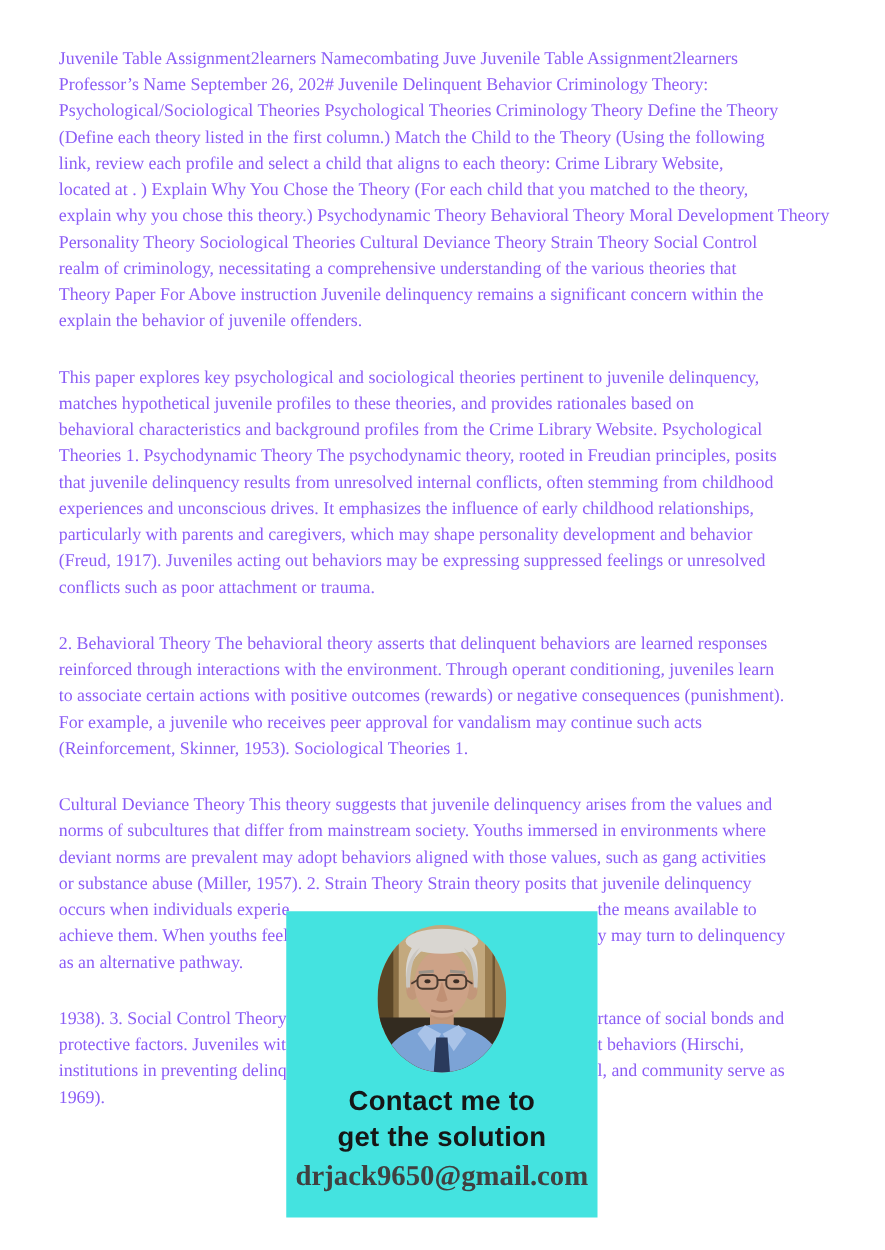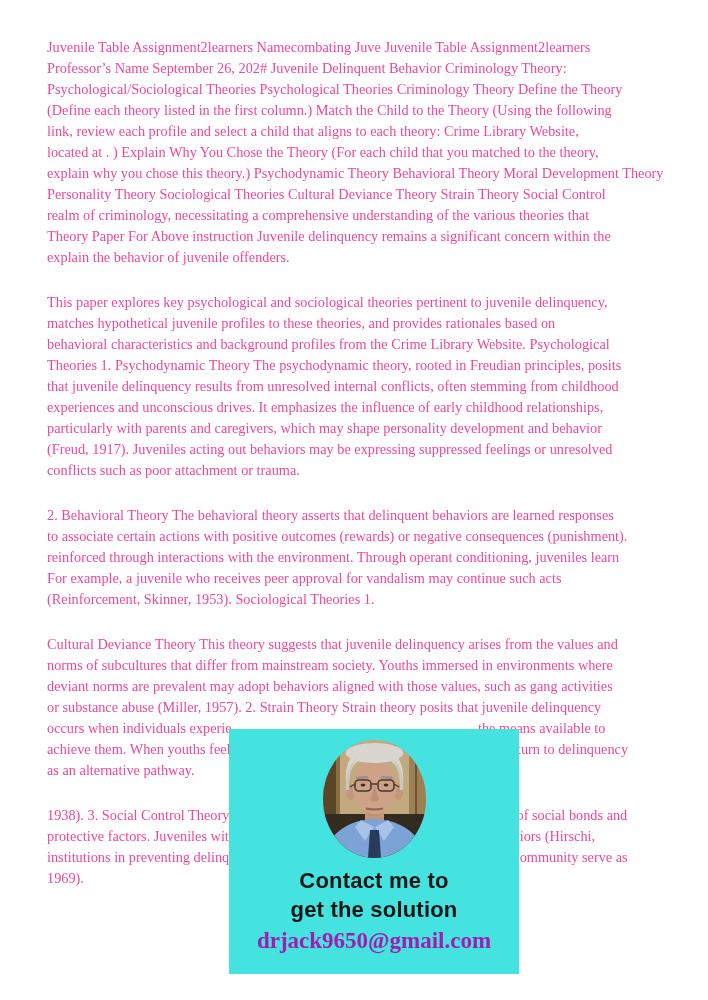--- a/index.html
+++ b/index.html
@@ -11,21 +11,21 @@
     overflow:hidden;
   }
   .doc{
     position:absolute;left:47px;top:37px;
     font-size:14.3px;line-height:21px;color:#000;
   }
   .para{margin:0 0 24px 0;}
   .line{white-space:nowrap;height:21px;position:relative;}
   .rfrag{position:absolute;left:431px;top:0;}
   .ad{
-    position:absolute;left:229px;top:729px;width:290px;height:245px;
+    position:absolute;left:229px;top:729px;width:249px;height:245px;
     display:flex;flex-direction:column;align-items:center;
     z-index:2;
   }
   .ad-photo{margin-top:11px;display:block;}
   .ad-head{
     margin-top:8px;
     font-family:"Liberation Sans",sans-serif;
     font-weight:700;font-size:22px;line-height:29px;
     color:#161616;text-align:center;letter-spacing:0.2px;
   }
@@ -34,21 +34,21 @@
     font-family:"Liberation Serif",serif;
     font-weight:700;font-size:23px;line-height:27px;
     color:#0c0c0c;text-align:center;
   }
 </style>
 </head>
 <body>
 
 <div class="page" style="background: rgb(255, 255, 255);">
 
-  <div class="doc" style="color: #ec4899;">
+  <div class="doc" style="color: #8b5cf6;">
       <div class="para">
         <div class="line">Juvenile Table Assignment2learners Namecombating Juve Juvenile Table Assignment2learners</div>
         <div class="line">Professor’s Name September 26, 202# Juvenile Delinquent Behavior Criminology Theory:</div>
         <div class="line">Psychological/Sociological Theories Psychological Theories Criminology Theory Define the Theory</div>
         <div class="line">(Define each theory listed in the first column.) Match the Child to the Theory (Using the following</div>
         <div class="line">link, review each profile and select a child that aligns to each theory: Crime Library Website,</div>
         <div class="line">located at . ) Explain Why You Chose the Theory (For each child that you matched to the theory,</div>
         <div class="line">explain why you chose this theory.) Psychodynamic Theory Behavioral Theory Moral Development Theory</div>
         <div class="line">Personality Theory Sociological Theories Cultural Deviance Theory Strain Theory Social Control</div>
         <div class="line">realm of criminology, necessitating a comprehensive understanding of the various theories that</div>
@@ -61,22 +61,22 @@
         <div class="line">behavioral characteristics and background profiles from the Crime Library Website. Psychological</div>
         <div class="line">Theories 1. Psychodynamic Theory The psychodynamic theory, rooted in Freudian principles, posits</div>
         <div class="line">that juvenile delinquency results from unresolved internal conflicts, often stemming from childhood</div>
         <div class="line">experiences and unconscious drives. It emphasizes the influence of early childhood relationships,</div>
         <div class="line">particularly with parents and caregivers, which may shape personality development and behavior</div>
         <div class="line">(Freud, 1917). Juveniles acting out behaviors may be expressing suppressed feelings or unresolved</div>
         <div class="line">conflicts such as poor attachment or trauma.</div>
       </div>
       <div class="para">
         <div class="line">2. Behavioral Theory The behavioral theory asserts that delinquent behaviors are learned responses</div>
+        <div class="line">reinforced through interactions with the environment. Through operant conditioning, juveniles learn</div>
         <div class="line">to associate certain actions with positive outcomes (rewards) or negative consequences (punishment).</div>
-        <div class="line">reinforced through interactions with the environment. Through operant conditioning, juveniles learn</div>
         <div class="line">For example, a juvenile who receives peer approval for vandalism may continue such acts</div>
         <div class="line">(Reinforcement, Skinner, 1953). Sociological Theories 1.</div>
       </div>
       <div class="para">
         <div class="line">Cultural Deviance Theory This theory suggests that juvenile delinquency arises from the values and</div>
         <div class="line">norms of subcultures that differ from mainstream society. Youths immersed in environments where</div>
         <div class="line">deviant norms are prevalent may adopt behaviors aligned with those values, such as gang activities</div>
         <div class="line">or substance abuse (Miller, 1957). 2. Strain Theory Strain theory posits that juvenile delinquency</div>
         <div class="line"><span>occurs when individuals experie</span><span class="rfrag">the means available to</span></div>
         <div class="line"><span>achieve them. When youths feel</span><span class="rfrag">y may turn to delinquency</span></div>
@@ -131,16 +131,16 @@
         <path d="M43,68.5 Q51.5,70.5 60,68.5" stroke="#8e6450" stroke-width="1.8" fill="none"></path>
         <path d="M45,74 Q51.5,77 58,74" stroke="#b98f74" stroke-width="1" fill="none" opacity="0.6"></path>
       </g>
     </svg>
 
     <div class="ad-head" style="color: rgb(22, 22, 22);">
       <div>Contact me to</div>
       <div>get the solution</div>
     </div>
 
-    <div class="ad-email" style="color: #a21caf;">drjack9650@gmail.com</div>
+    <div class="ad-email" style="color: #404040;">drjack9650@gmail.com</div>
   </div>
 
 </div>
 
 </body></html>

